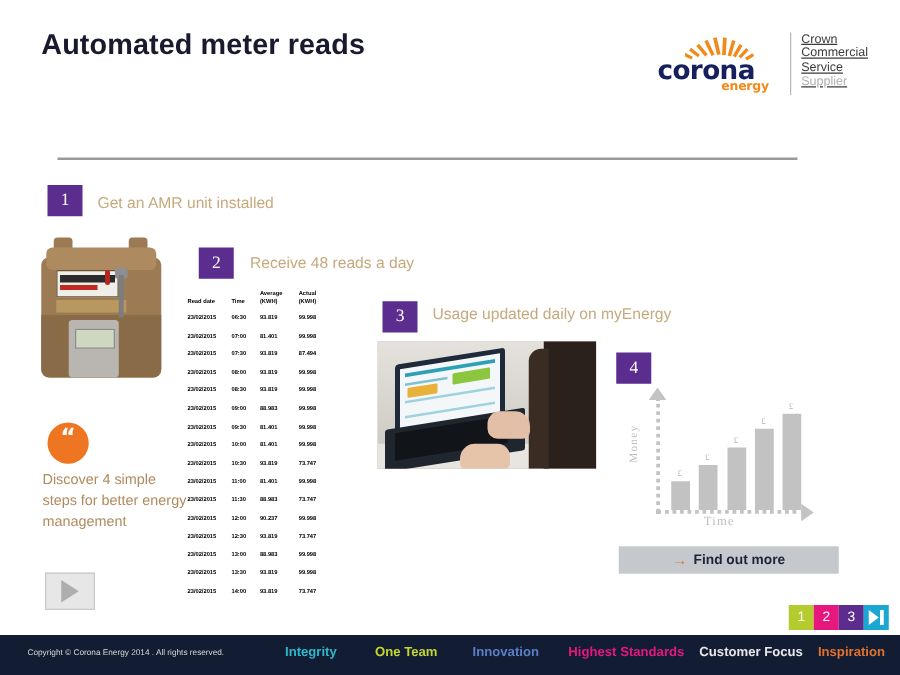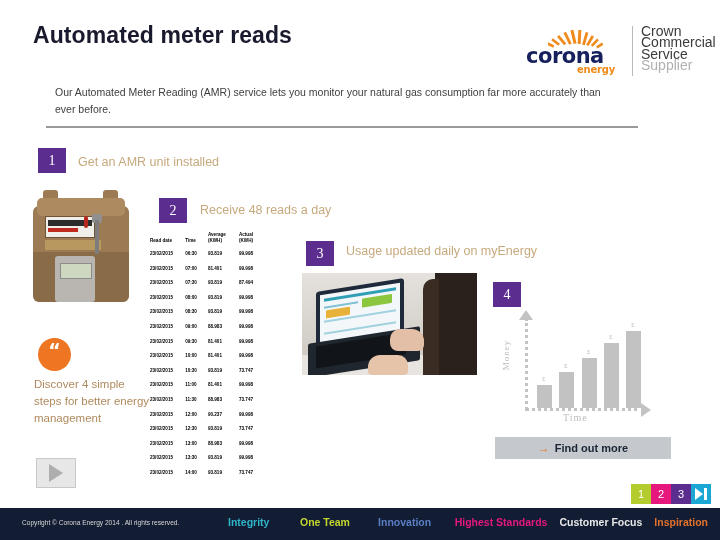--- a/index.html
+++ b/index.html
@@ -22,21 +22,21 @@
   .sun-rays{position:absolute;left:24px;top:0px;width:56px;height:22px;}
   .corona-word{
     position:absolute;left:2px;top:16px;font-size:21px;font-weight:bold;
     color:#16205c;letter-spacing:-0.5px;font-family:"DejaVu Sans", sans-serif;
   }
   .corona-energy{
     position:absolute;left:53px;top:36px;font-size:10px;font-weight:bold;
     color:#f08a1b;font-family:"DejaVu Sans", sans-serif;letter-spacing:-.2px;
   }
   .ccs-divider{position:absolute;left:108px;top:2px;width:1px;height:50px;background:#b9b9b9;}
-  .ccs-text{position:absolute;left:117px;top:2px;font-size:14px;line-height:11.4px;color:#3b3b3b;}
+  .ccs-text{position:absolute;left:117px;top:2px;font-size:10px;line-height:11.4px;color:#3b3b3b;text-decoration:underline;}
   .ccs-text .faint{color:#b0b0b0;}
 
   
   .intro{
     position:absolute;left:55px;top:84px;width:560px;
     font-size:10.5px;line-height:17px;color:#404040;
   }
   .rule{position:absolute;left:46px;top:126px;width:592px;height:2px;background:#9a9a9a;}
 
   
@@ -205,21 +205,20 @@
     </div>
     <div class="ccs-divider"></div>
     <div class="ccs-text">
       <div>Crown</div>
       <div>Commercial</div>
       <div>Service</div>
       <div class="faint">Supplier</div>
     </div>
   </div>
 
-  <div class="intro">Our Automated Meter Reading (AMR) service lets you monitor your natural gas consumption far more accurately than ever before.</div>
   <div class="rule"></div>
 
   <div class="step-num s1-num">1</div>
   <div class="step-label s1-lab">Get an AMR unit installed</div>
 
   <div class="step-num s2-num">2</div>
   <div class="step-label s2-lab">Receive 48 reads a day</div>
 
   <div class="step-num s3-num">3</div>
   <div class="step-label s3-lab">Usage updated daily on myEnergy</div>

